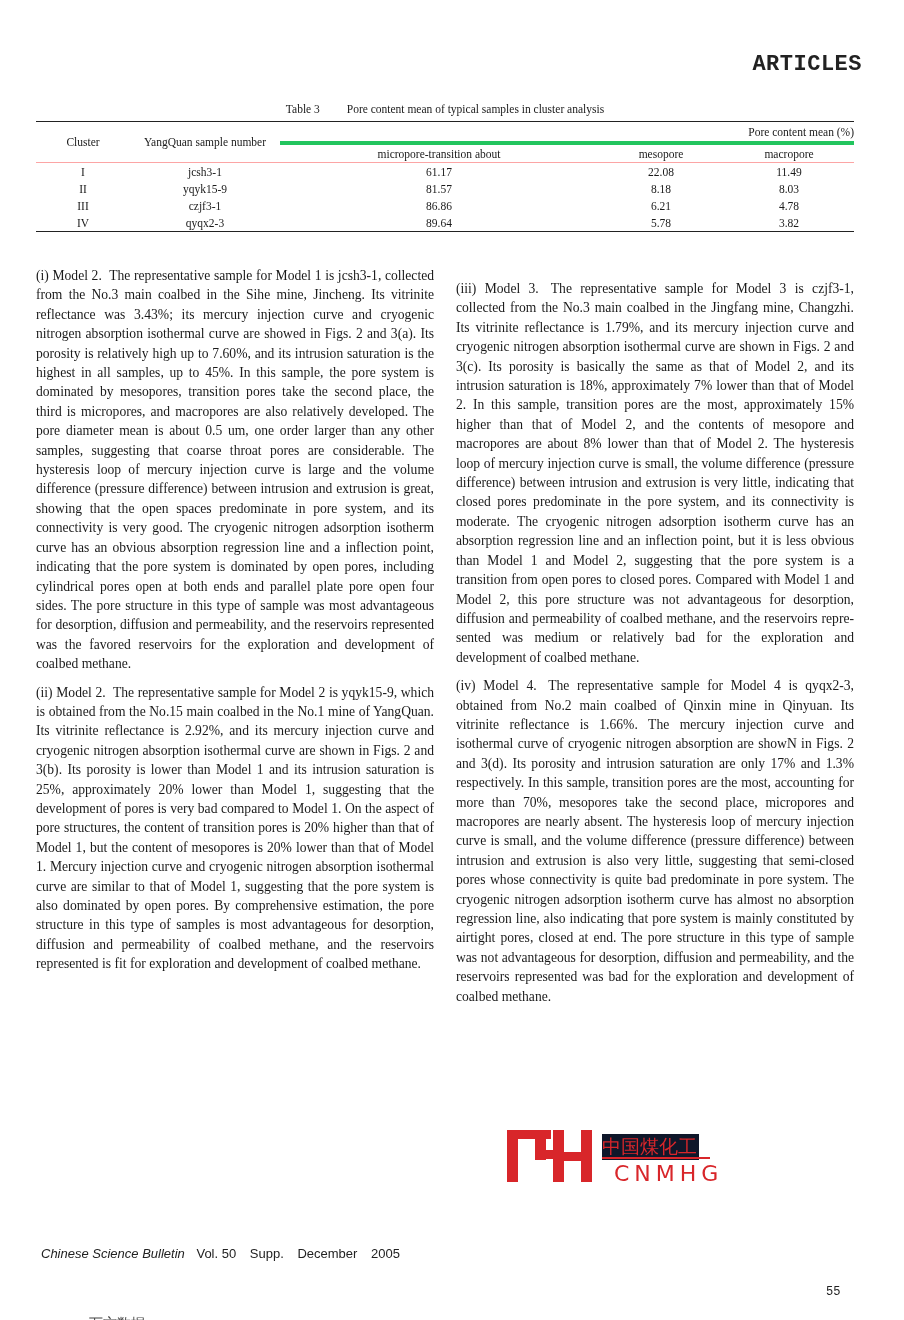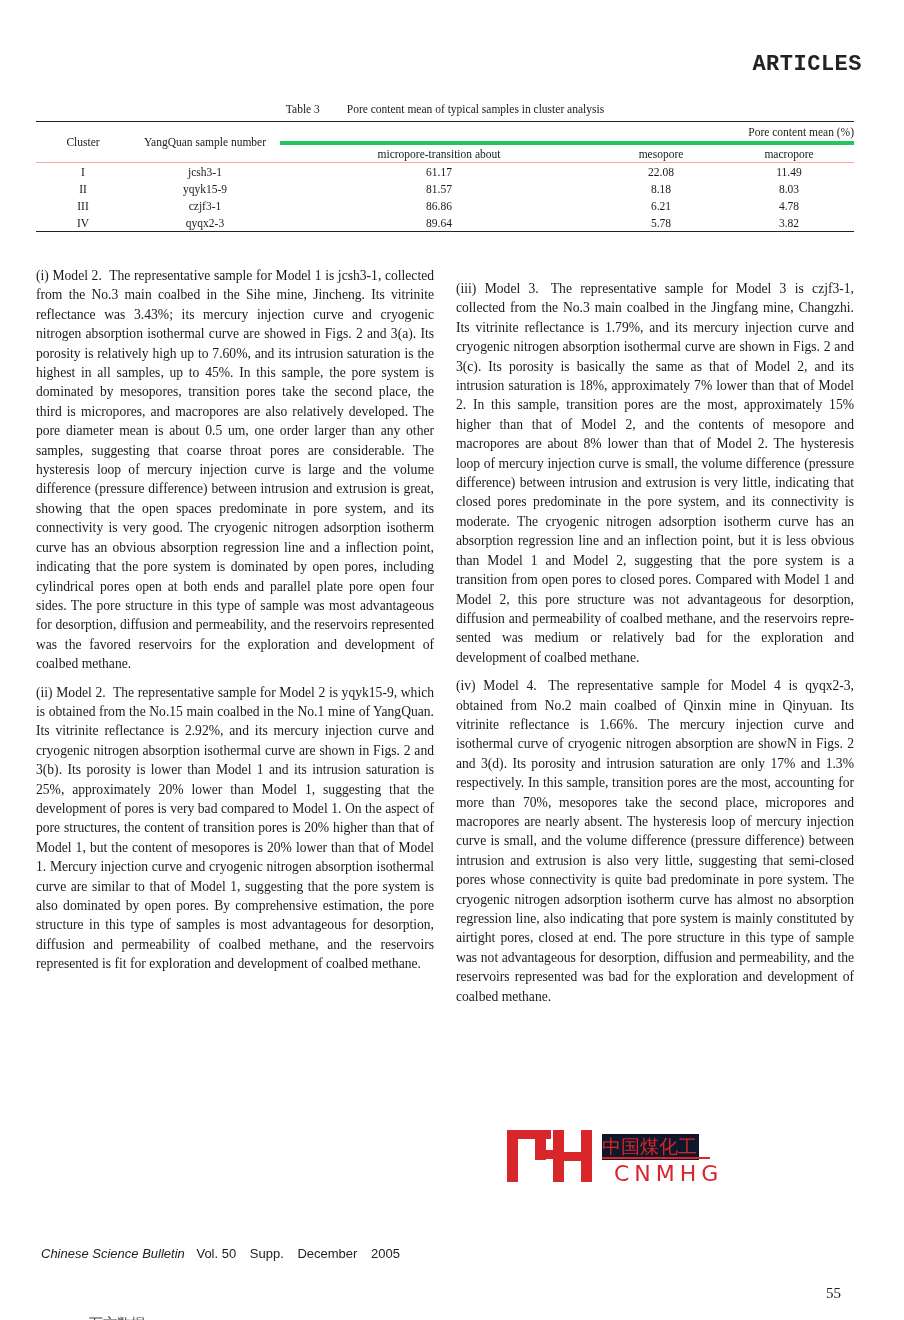--- a/index.html
+++ b/index.html
@@ -37,22 +37,22 @@
   .wm-cn { position: absolute; left: 97px; top: 6px; font-family: Liberation Serif, serif;
            font-size: 19px; color: #d8262a; background: #0f172a; padding-right: 2px; }
   .wm-line { position: absolute; left: 97px; top: 29px; width: 108px; height: 2px; background: #d8262a; }
   .wm-en { position: absolute; left: 97px; top: 33px; font-family: "DejaVu Sans", sans-serif;
            font-size: 22px; letter-spacing: 5px; color: #d8262a; background: #fff; margin-left: 12px; }
 
   .footer { position: absolute; top: 1246px; left: 41px; font-family: "Liberation Sans", "DejaVu Sans", sans-serif;
             font-size: 13px; color: #222; }
   .footer .journal { font-style: italic; margin-right: 8px; }
   .footer .sp { margin-right: 10px; }
-  .page-number { position: absolute; top: 1285px; left: 826px; font-family: Liberation Serif, serif;
-                 font-size: 15px; color: #222; }
+  .page-number { position: absolute; top: 1285px; left: 826px; font-family: Liberation Mono, monospace;
+                 font-size: 12px; color: #222; }
   .source-mark { position: absolute; top: 1275px; left: 89px; font-family: "DejaVu Sans", sans-serif;
                  font-size: 14px; color: #444; margin-top: 40px; }
 </style>
 </head>
 <body>
 
 <div class="header-tag">ARTICLES</div>
 
 <div class="table-caption">
   <span class="num">Table 3</span>

